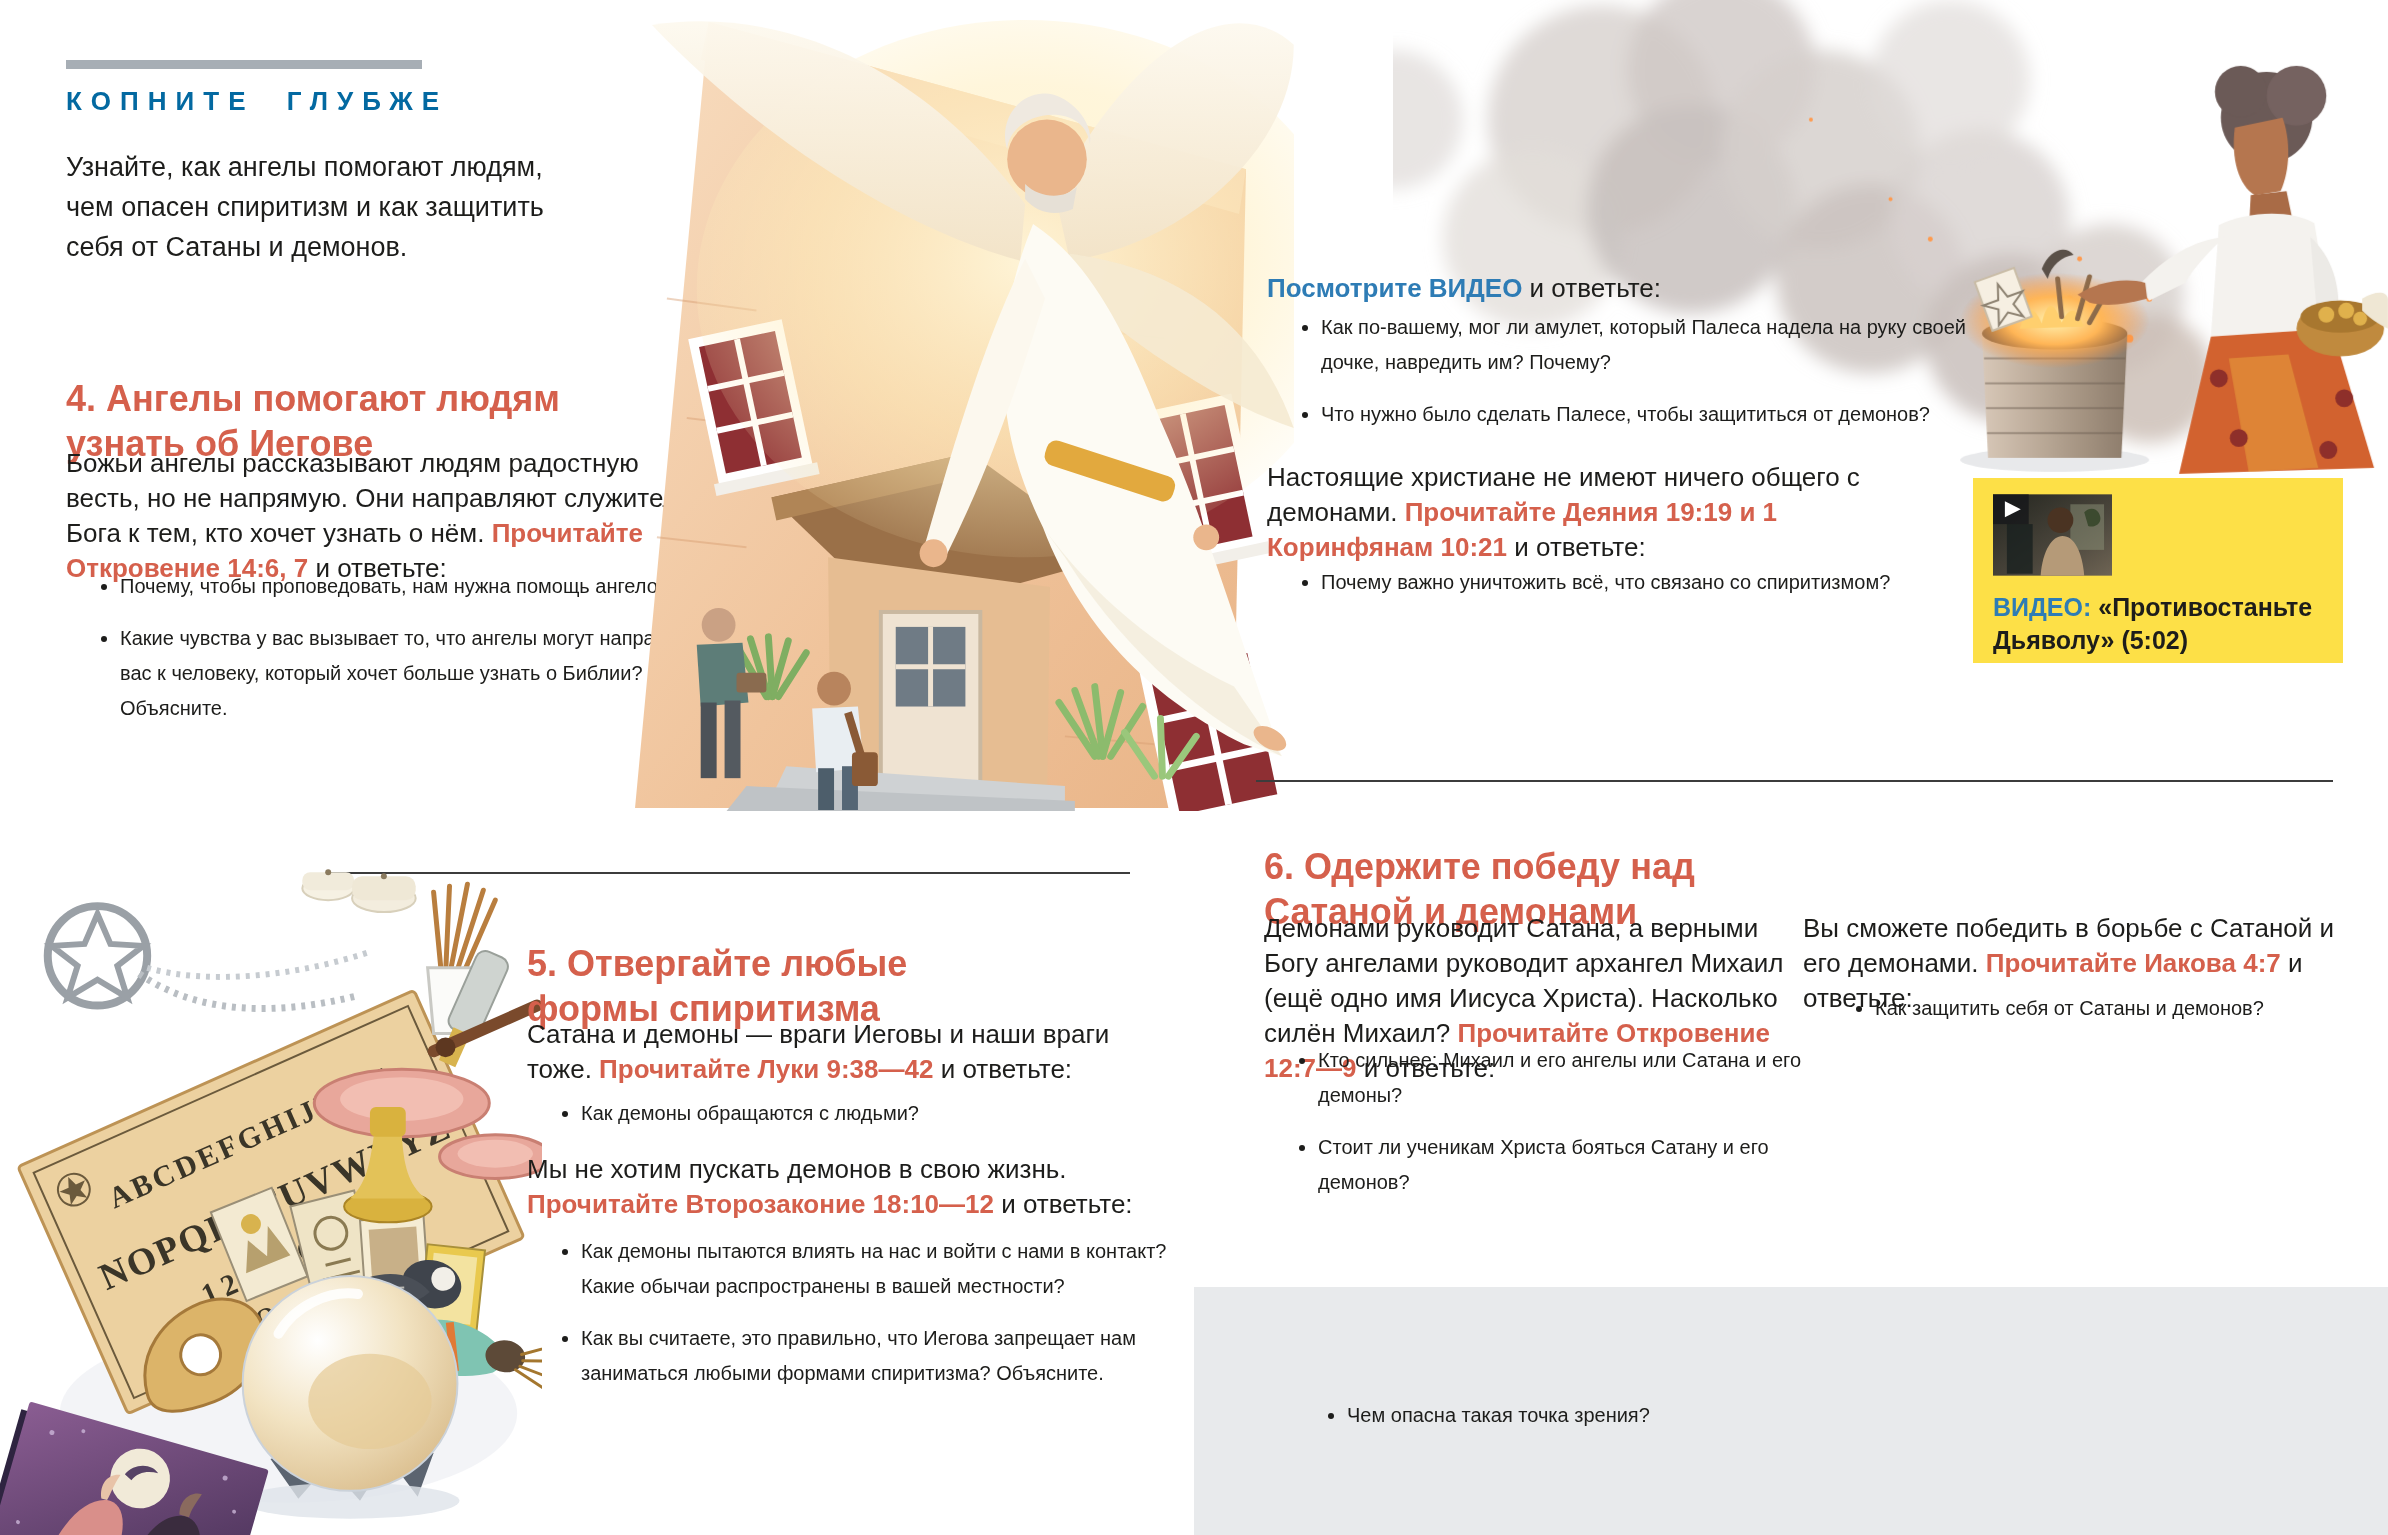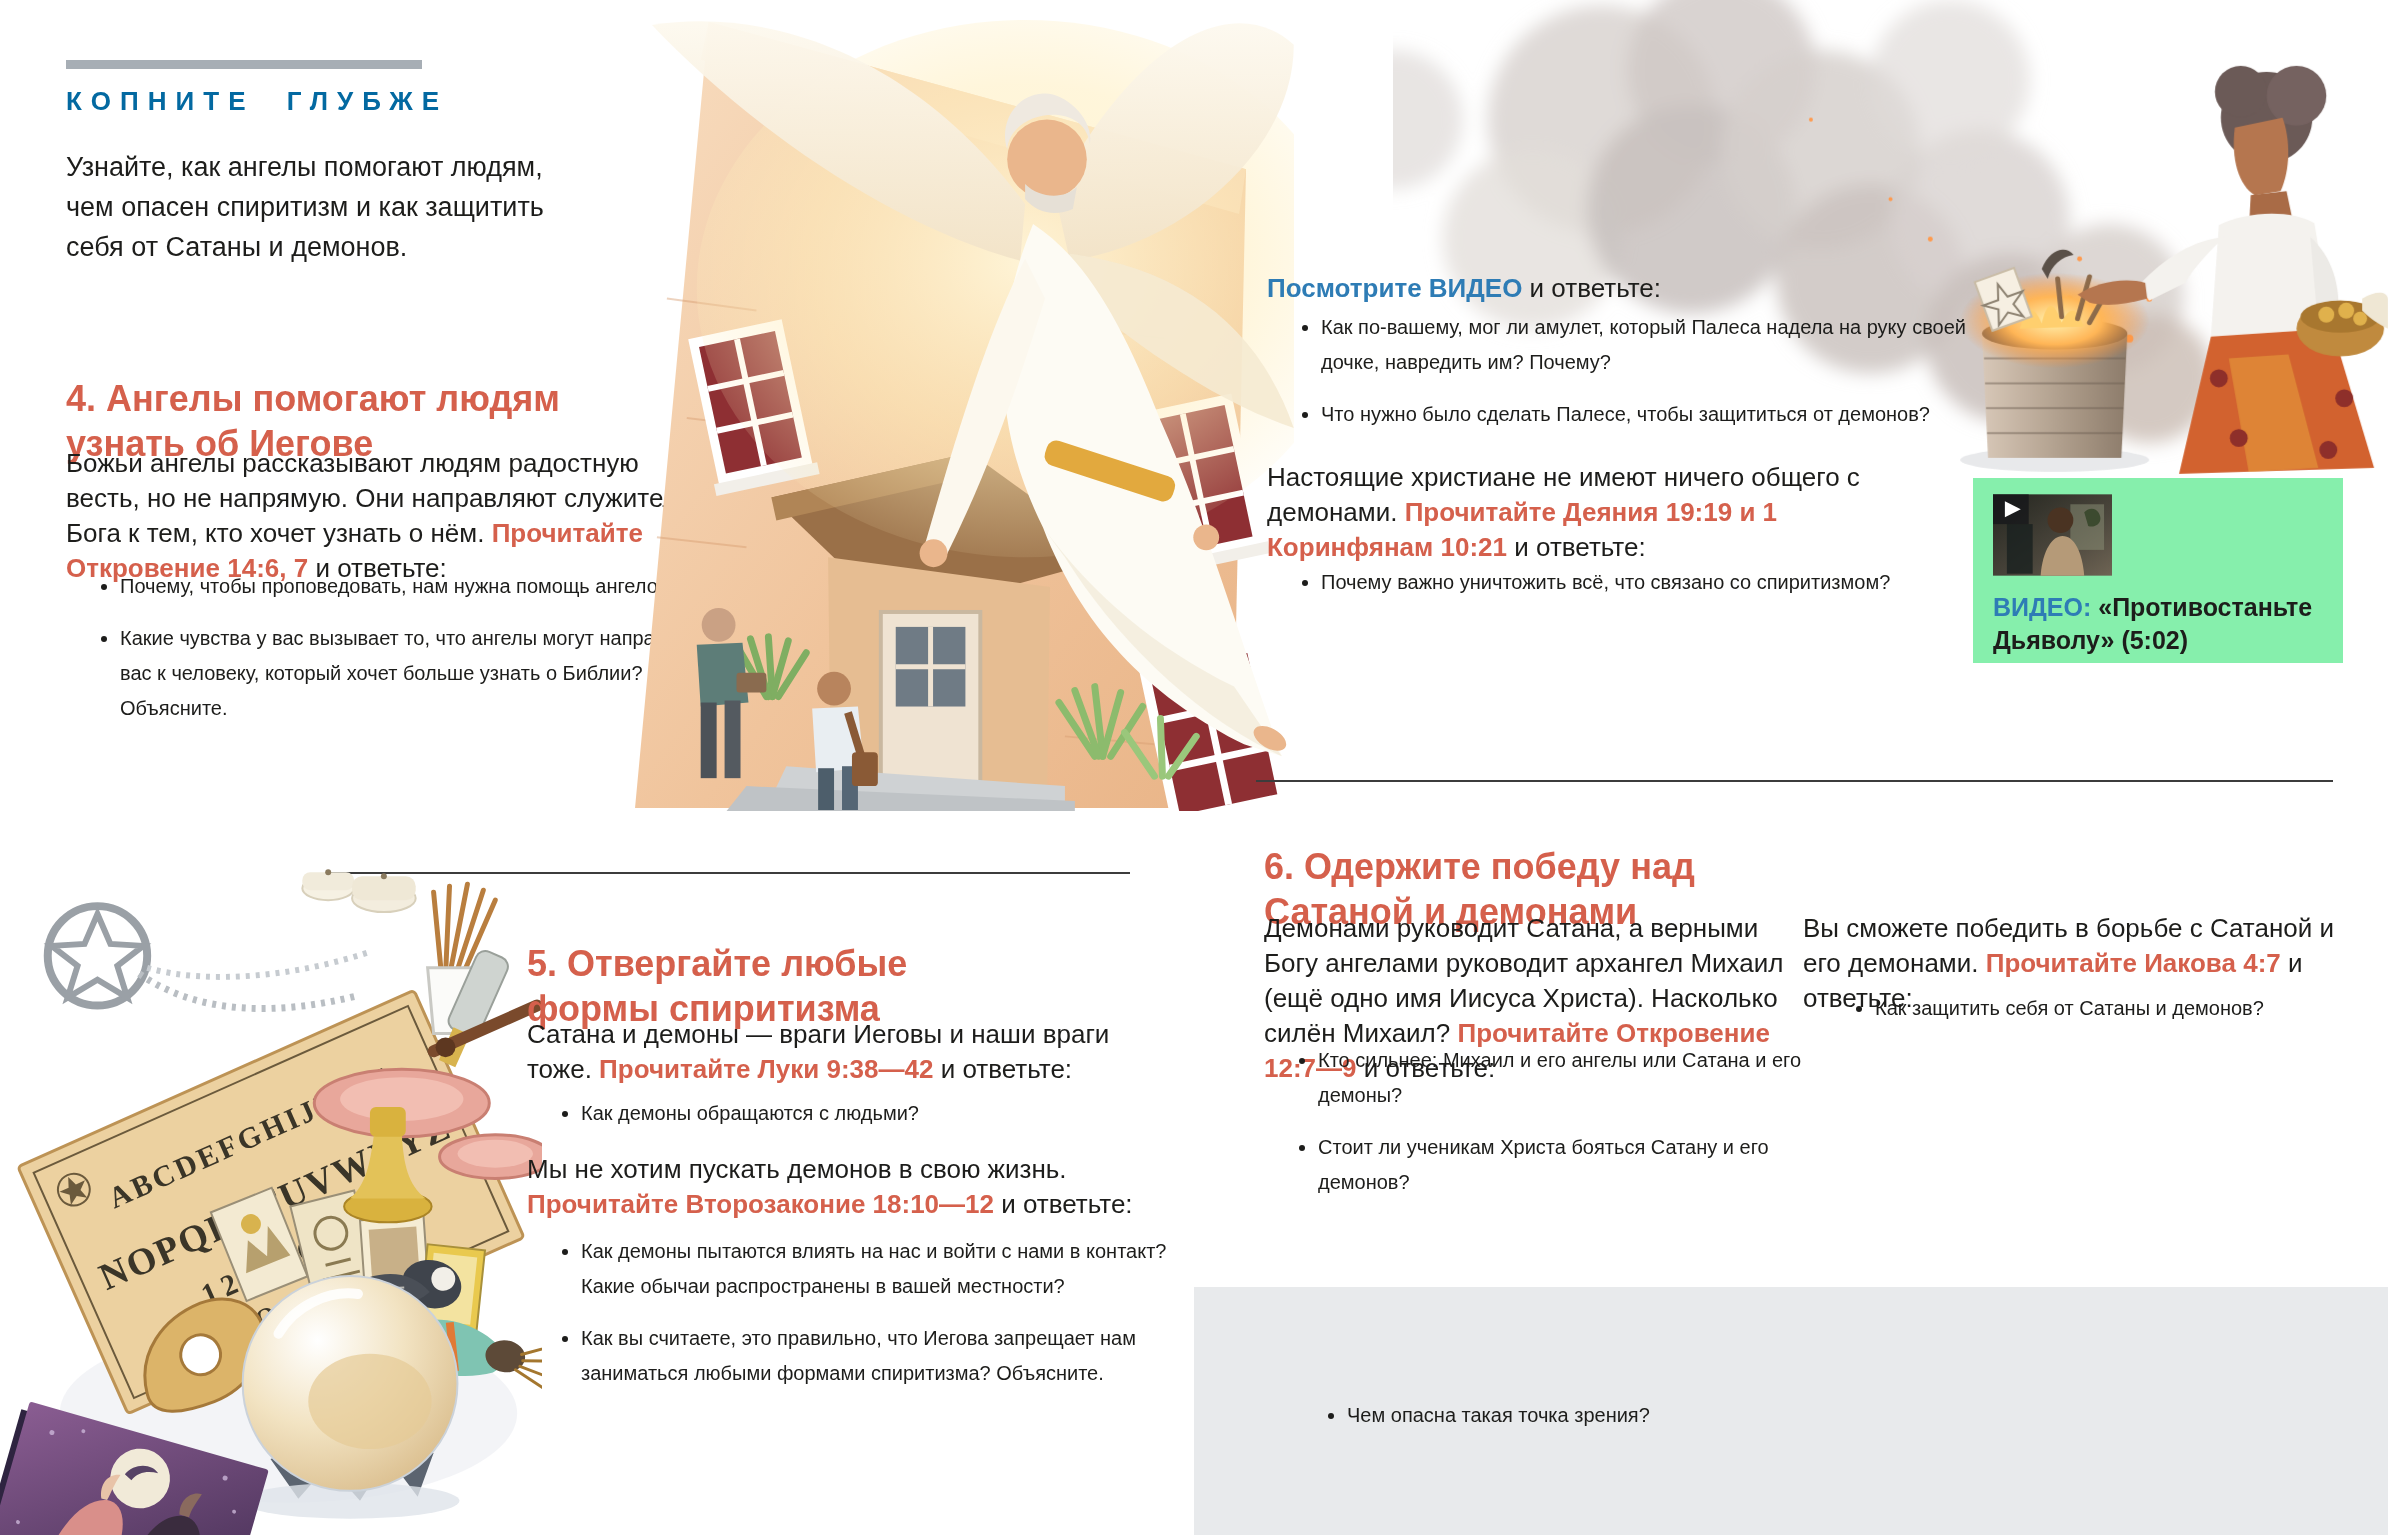--- a/index.html
+++ b/index.html
@@ -8,21 +8,21 @@
   .abs{position:absolute;}
   .body-text{font-size:26px;line-height:35px;}
   .ref{color:#d5604c;font-weight:700;}
   .blue{color:#2e7cb5;font-weight:700;}
   .heading{color:#d5604c;font-weight:700;font-size:36px;line-height:45px;}
   .kicker-rule{background:#a7aeb5;height:9px;}
   .kicker{color:#0369a1;font-weight:700;font-size:26px;letter-spacing:9px;word-spacing:16px;}
   ul.qlist{margin:0;padding-left:36px;list-style:disc;}
   ul.qlist li{font-size:20px;line-height:35px;margin-bottom:17px;}
   .divider{background:#3c3c3c;height:2px;}
-  .video-box{background:#86efac;}
+  .video-box{background:#fde047;}
   .video-caption{font-size:25px;line-height:33px;font-weight:700;color:#1d1d1b;}
   .some-say-box{background:#e8eaec;}
   .some-say-label{font-weight:700;}
   .thumb{display:block;}
   p{margin:0;}
 </style>
 </head>
 <body>
 
 <div class="page">

